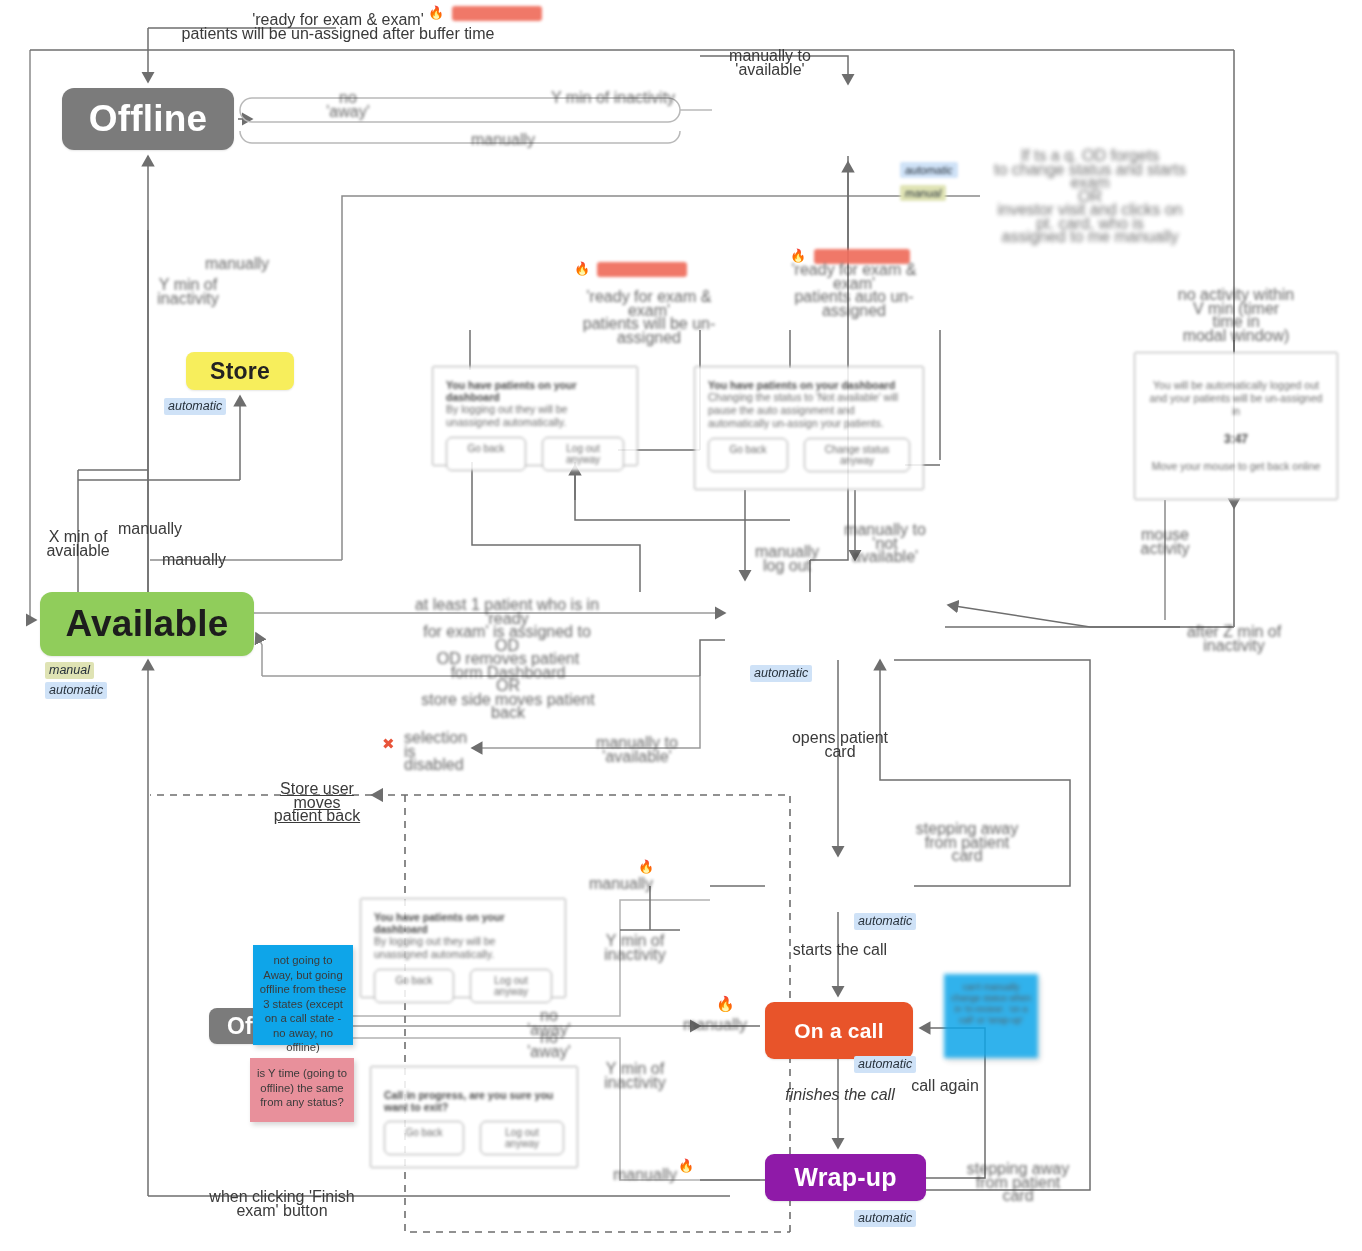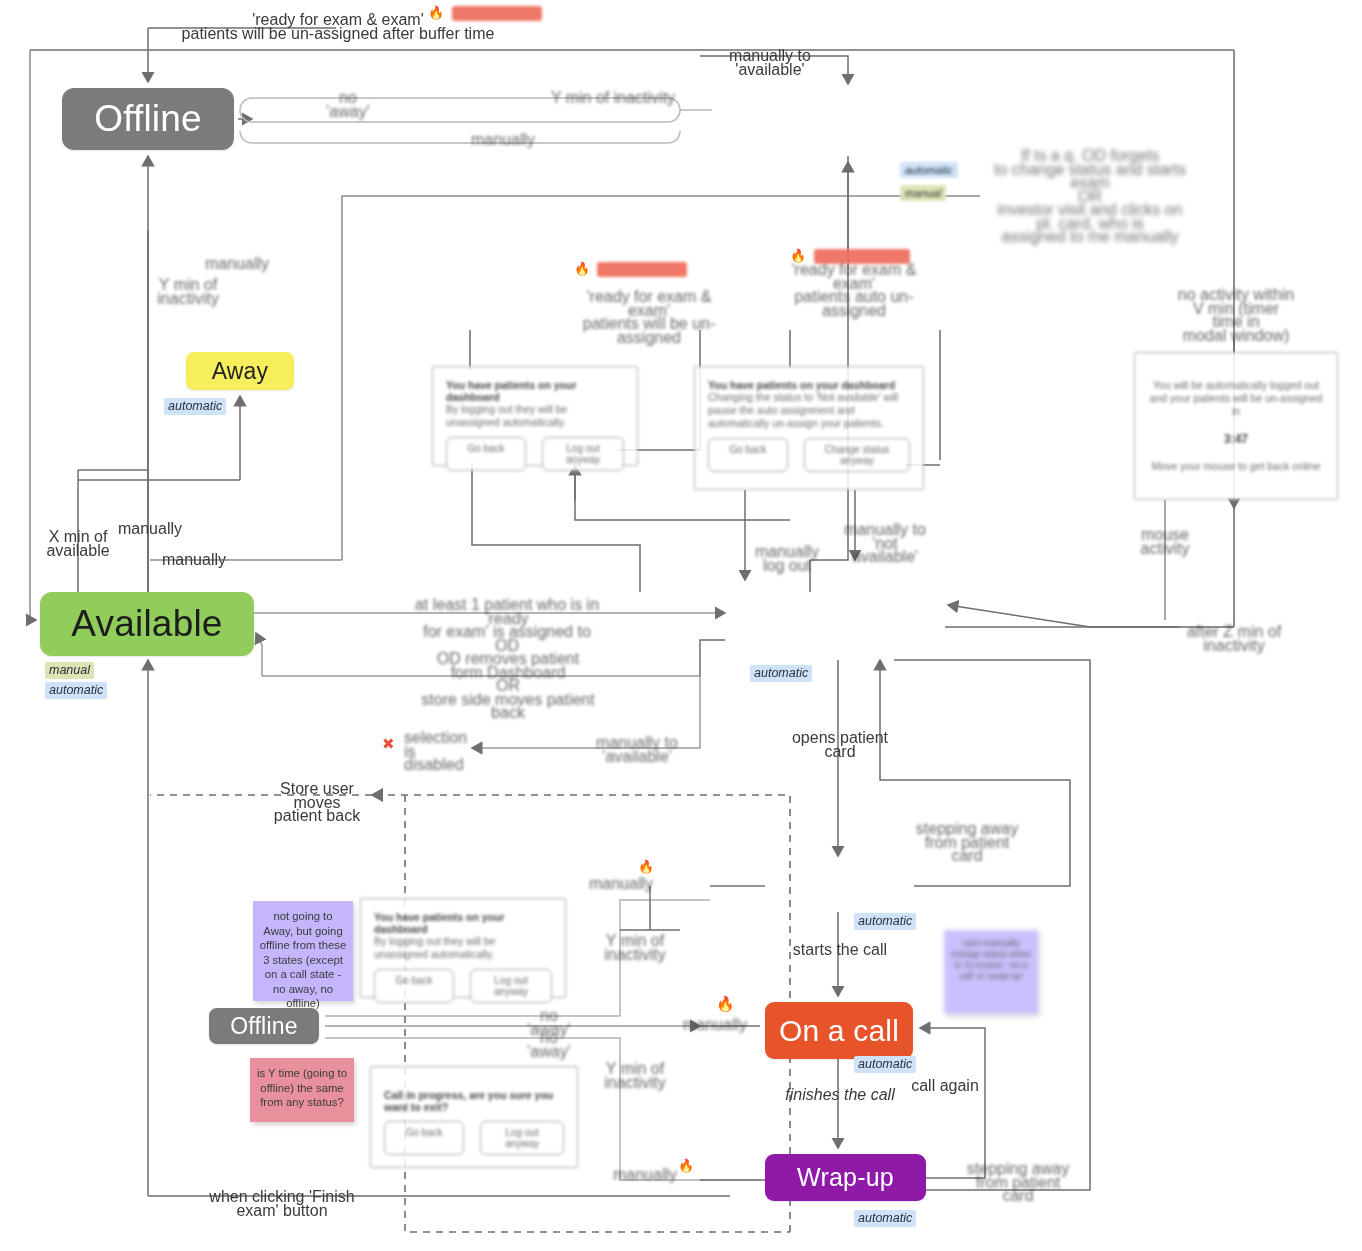--- a/index.html
+++ b/index.html
@@ -2,28 +2,28 @@
 <html><head>
 <meta charset="utf-8">
 <style>
   html,body{margin:0;padding:0;background:#ffffff;}
   body{width:1362px;height:1251px;position:relative;overflow:hidden;
        font-family:"Liberation Sans","DejaVu Sans",sans-serif;color:#333;}
   #canvas{position:absolute;inset:0;width:1362px;height:1251px;}
   svg.wires{position:absolute;left:0;top:0;width:1362px;height:1251px;pointer-events:none;}
 
   .node{position:absolute;border-radius:12px;display:flex;align-items:center;justify-content:center;
-        color:#fff;font-weight:400;letter-spacing:.2px;box-shadow:0 1px 2px rgba(0,0,0,.10);}
+        color:#fff;font-weight:700;letter-spacing:.2px;box-shadow:0 1px 2px rgba(0,0,0,.10);}
   .n-offline-top{left:62px;top:88px;width:172px;height:62px;background:#7b7b7b;font-size:37px;}
   .n-notavail{left:715px;top:88px;width:266px;height:62px;background:#eca528;font-size:34px;}
   .n-away{left:186px;top:352px;width:108px;height:38px;background:#f7ee5c;color:#222;font-size:23px;border-radius:8px;}
   .n-available{left:40px;top:592px;width:214px;height:64px;background:#90cd5b;color:#1d1d1d;font-size:37px;}
   .n-assigned{left:731px;top:592px;width:210px;height:64px;background:#3f3fa5;font-size:35px;}
   .n-inreview{left:765px;top:862px;width:148px;height:47px;background:#3f94ec;font-size:25px;border-radius:9px;}
-  .n-oncall{left:765px;top:1002px;width:148px;height:57px;background:#e8542a;font-size:30px;border-radius:9px;}
+  .n-oncall{left:765px;top:1002px;width:148px;height:57px;background:#e8542a;font-size:21px;border-radius:9px;}
   .n-wrapup{left:765px;top:1154px;width:161px;height:47px;background:#8f1aa8;font-size:25px;border-radius:9px;}
   .n-offline-bot{left:209px;top:1008px;width:110px;height:36px;background:#7b7b7b;font-size:23px;border-radius:8px;}
 
   .tag{position:absolute;font-size:12.5px;font-style:italic;padding:1px 4px;border-radius:2px;line-height:15px;}
   .tag-auto{background:#cfe2f7;color:#27313b;}
   .tag-man{background:#dfe3b4;color:#27313b;}
 
   .lbl{position:absolute;font-size:16px;line-height:13.5px;color:#3a3a3a;text-align:center;white-space:pre-line;}
   .lbl.blur{filter:blur(1.5px);opacity:.78;}
   .lbl.blur2{filter:blur(1.9px);opacity:.72;}
@@ -36,21 +36,21 @@
   .modal{position:absolute;border:1.3px solid #9a9a9a;background:#fff;border-radius:2px;filter:blur(1.35px);opacity:.86;}
   .modal .mtitle{font-size:10.5px;font-weight:bold;color:#2a2a2a;}
   .modal .mbody{font-size:10.5px;color:#555;line-height:13px;}
   .modal .mrow{display:flex;gap:16px;margin-top:8px;}
   .mbtn{border:1.1px solid #9a9a9a;border-radius:6px;font-size:10px;color:#555;
         padding:5px 10px;min-width:58px;text-align:center;background:#fff;}
   .modal-inner{padding:12px 13px;}
 
   .sticky{position:absolute;font-size:11.3px;line-height:14.5px;text-align:center;
           box-shadow:2px 3px 5px rgba(0,0,0,.16);padding:8px 6px;color:#3b3b3b;}
-  .sticky-y{background:#c4b5fd;}
+  .sticky-y{background:#0ea5e9;margin-top:44px;}
   .sticky-r{background:#e8909b;}
   .sticky.blurred{filter:blur(2.2px);opacity:.85;}
 
   .legend-chip{position:absolute;font-size:11px;font-style:italic;padding:2px 5px;border-radius:2px;filter:blur(1.5px);}
 </style>
 </head>
 <body>
 
 <div id="canvas">
 
@@ -161,21 +161,21 @@
     </g>
 
     <g fill="none" stroke="#6e6e6e" stroke-width="1.6" stroke-dasharray="7 6">
       <path d="M790,1232 L790,795 L372,795" marker-end="url(#ah)"></path>
       <path d="M372,795 L150,795"></path>
       <path d="M405,795 L405,1232 L790,1232"></path>
     </g>
   </svg>
 
   <div class="node n-offline-top">Offline</div>
-  <div class="node n-away">Away</div>
+  <div class="node n-away">Store</div>
   <div class="node n-available">Available</div>
   <div class="node n-oncall">On a call</div>
   <div class="node n-wrapup">Wrap-up</div>
   <div class="node n-offline-bot">Offline</div>
 
   <div class="tag tag-auto" style="left:164px;top:398px;">automatic</div>
   <div class="tag tag-man" style="left:45px;top:662px;">manual</div>
   <div class="tag tag-auto" style="left:45px;top:682px;">automatic</div>
   <div class="tag tag-auto" style="left:750px;top:665px;">automatic</div>
   <div class="tag tag-auto" style="left:854px;top:913px;">automatic</div>
@@ -229,21 +229,21 @@
 modal window)</div>
   <div class="lbl blur" style="left:1130px;top:528px;width:70px;">mouse
 activity</div>
 
   <div class="lbl blur2" style="left:990px;top:149px;width:200px;">If ts a q. OD forgets
 to change status and starts exam
 OR
 investor visit and clicks on pt. card, who is
 assigned to me manually</div>
 
-  <div class="lbl" style="left:262px;top:782px;width:110px;">Store user moves
+  <div class="lbl" style="left:262px;top:782px;width:110px;text-decoration:underline;">Store user moves
 patient back</div>
 
   <div class="lbl" style="left:786px;top:943px;width:108px;">starts the call</div>
   <div class="lbl" style="left:784px;top:1088px;width:112px;font-style:italic;">finishes the call</div>
   <div class="lbl" style="left:910px;top:1079px;width:70px;">call again</div>
   <div class="lbl blur" style="left:962px;top:1162px;width:112px;">stepping away
 from patient card</div>
 
   <div class="lbl blur" style="left:588px;top:877px;width:66px;">manually</div>
   <div class="lbl blur" style="left:682px;top:1018px;width:66px;">manually</div>

